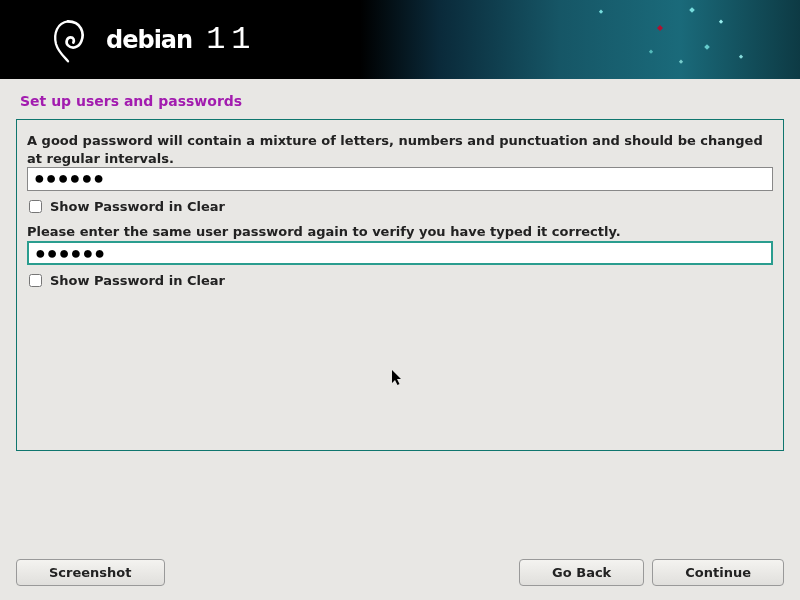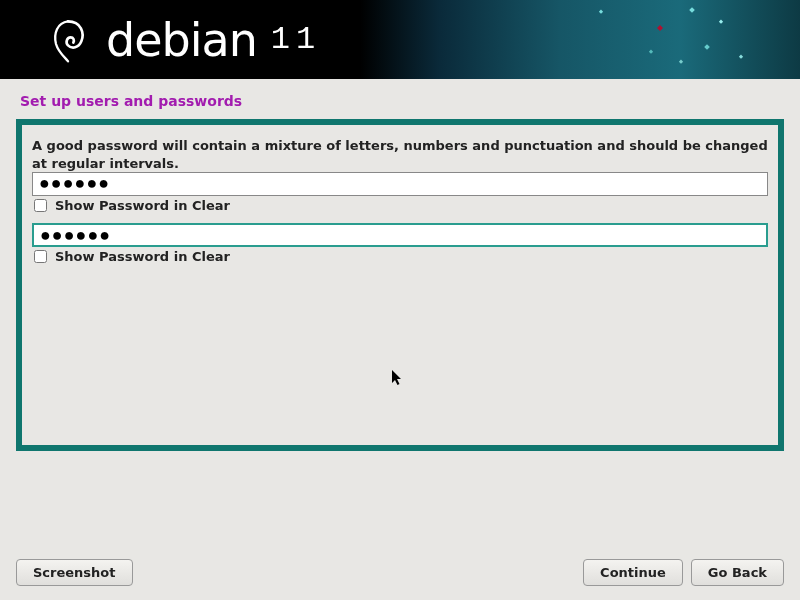--- a/index.html
+++ b/index.html
@@ -21,22 +21,22 @@
       align-items: center;
       padding-left: 48px;
     }
     .debian-swirl {
       width: 40px;
       height: 52px;
       margin-right: 18px;
     }
     .debian-text {
       color: #ffffff;
-      font-size: 46px;
-      font-weight: normal;
+      font-size: 24px;
+      font-weight: bold;
       letter-spacing: -1px;
       font-family: "DejaVu Sans", Arial, sans-serif;
     }
     .debian-version {
       color: #ffffff;
       font-size: 32px;
       font-weight: normal;
       margin-left: 14px;
       letter-spacing: 6px;
       font-family: Liberation Mono, monospace;
@@ -49,21 +49,21 @@
       height: 79px;
     }
     .page-title {
       padding: 14px 20px 10px 20px;
       color: #a21caf;
       font-weight: bold;
       font-size: 14px;
     }
     .content-box {
       margin: 0 16px;
-      border: 6px solid #0f766e;
+      border: 1px solid #0f766e;
       background: #e8e7e4;
       padding: 12px 10px 20px 10px;
       height: 332px;
     }
     .instruction-bold {
       font-weight: bold;
       color: #222;
       line-height: 1.35;
       font-size: 13px;
     }
@@ -83,21 +83,21 @@
       letter-spacing: 1px;
       outline: none;
     }
     .password-input.focused {
       border: 2px solid #2a9d8f;
       background: #ffffff;
     }
     .checkbox-row {
       display: flex;
       align-items: center;
-      margin-top: 2px;
+      margin-top: 8px;
       margin-bottom: 10px;
     }
     .checkbox-row input[type="checkbox"] {
       width: 13px;
       height: 13px;
       margin-left: 2px;
       margin-right: 8px;
     }
     .checkbox-row label {
       font-weight: bold;
@@ -119,21 +119,21 @@
       height: 55px;
       display: flex;
       justify-content: space-between;
       align-items: center;
       padding: 0 16px;
     }
     .btn {
       background: linear-gradient(#f4f3f0, #e0dfdc);
       border: 1px solid #999;
       border-radius: 4px;
-      padding: 5px 16px;
+      padding: 5px 32px;
       font-size: 13px;
       font-weight: bold;
       color: #222;
       cursor: pointer;
       font-family: inherit;
     }
     .footer-right { display: flex; gap: 8px; }
     .dots-field {
       font-family: Arial, sans-serif;
       font-size: 18px;
@@ -172,30 +172,31 @@
 
 <div class="page-title">Set up users and passwords</div>
 
 <div class="content-box">
   <div class="instruction-bold">A good password will contain a mixture of letters, numbers and punctuation and should be changed at regular intervals.</div>
   <div class="password-input dots-field">●●●●●●</div>
   <div class="checkbox-row">
     <input type="checkbox" style="">
     <label>Show Password in Clear</label>
   </div>
+  <div class="verify-instruction">Please enter the same user password again to verify you have typed it correctly.</div>
   <div class="password-input focused dots-field">●●●●●●</div>
   <div class="checkbox-row">
     <input type="checkbox" style="">
     <label>Show Password in Clear</label>
   </div>
 </div>
 
 <div class="footer">
   <button class="btn">Screenshot</button>
   <div class="footer-right">
+    <button class="btn">Go Back</button>
     <button class="btn">Continue</button>
-    <button class="btn">Go Back</button>
   </div>
 </div>
 
 <svg class="cursor" viewBox="0 0 12 18">
   <path d="M0 0 L0 13 L3 10 L5.5 15 L7.5 14 L5 9 L9 9 Z" fill="#000000"></path>
 </svg>
 
 </body></html>

